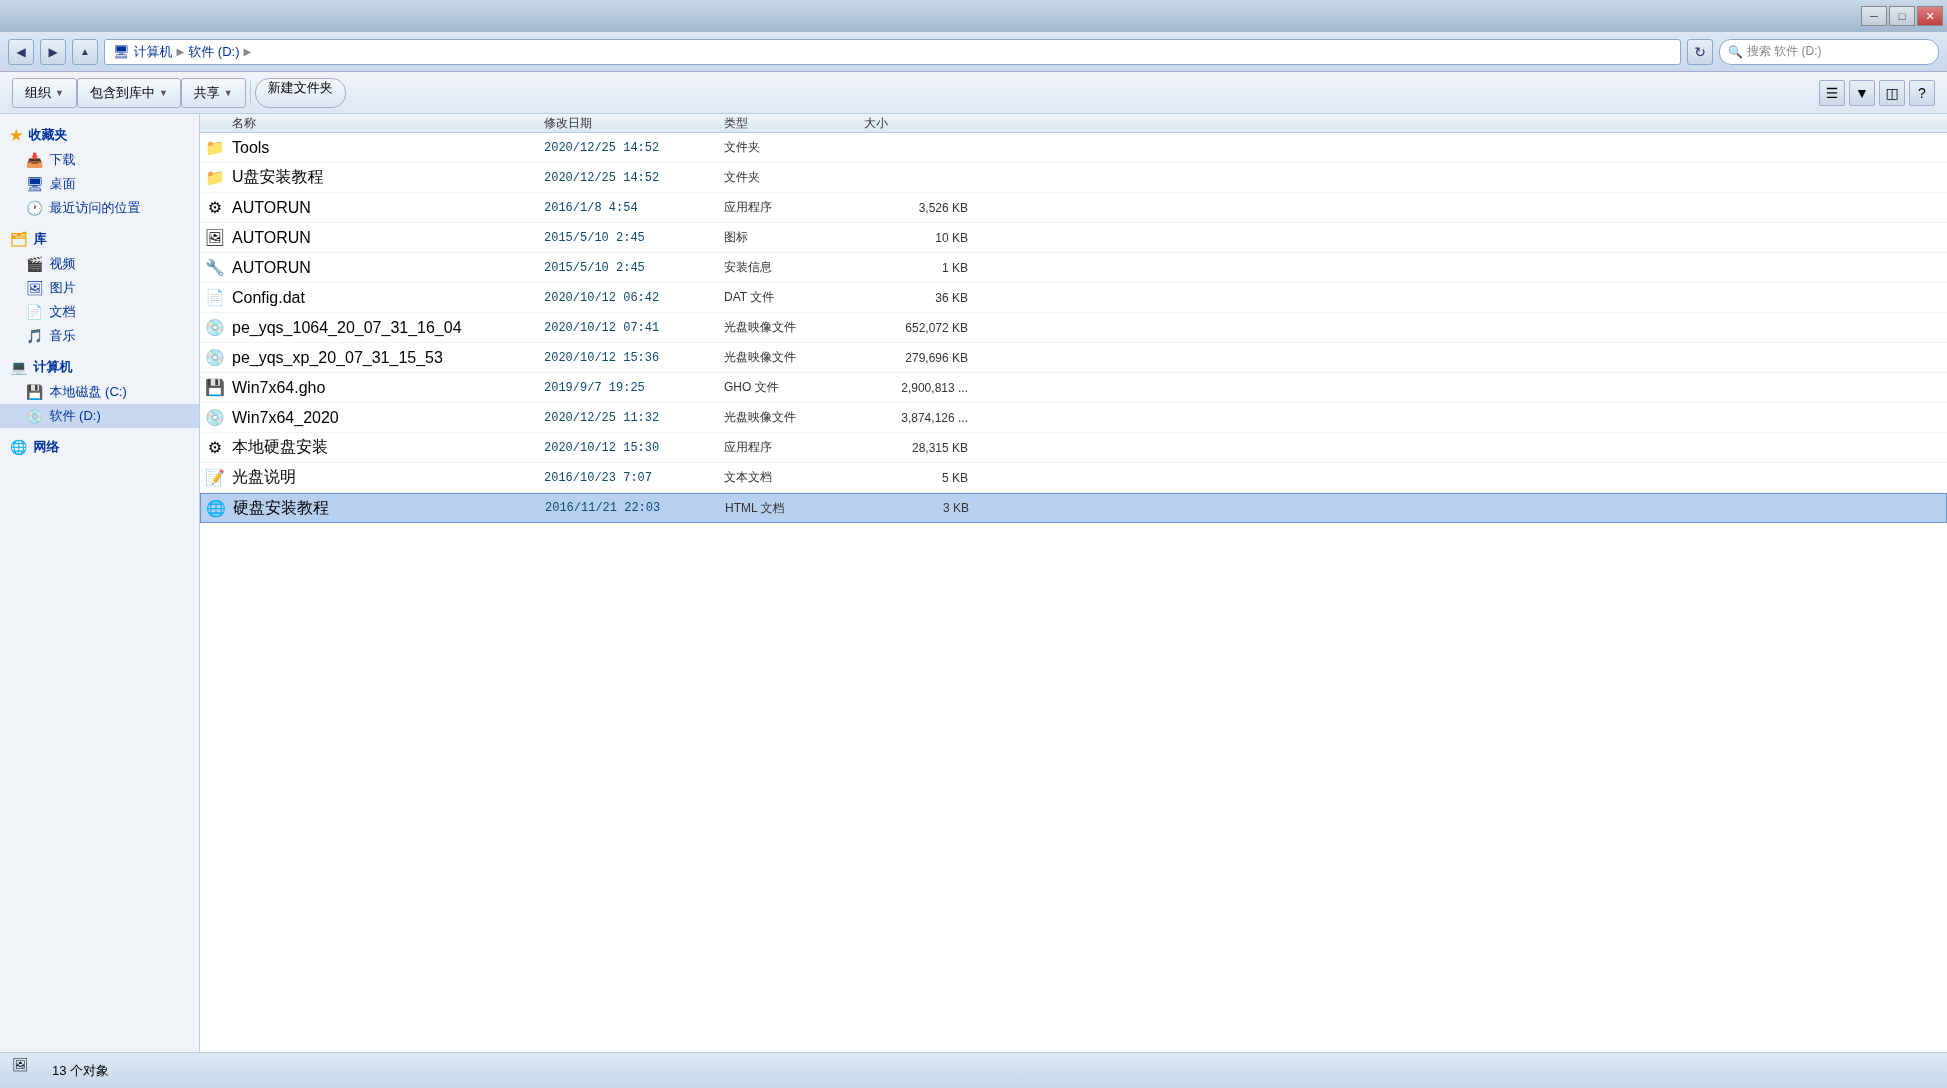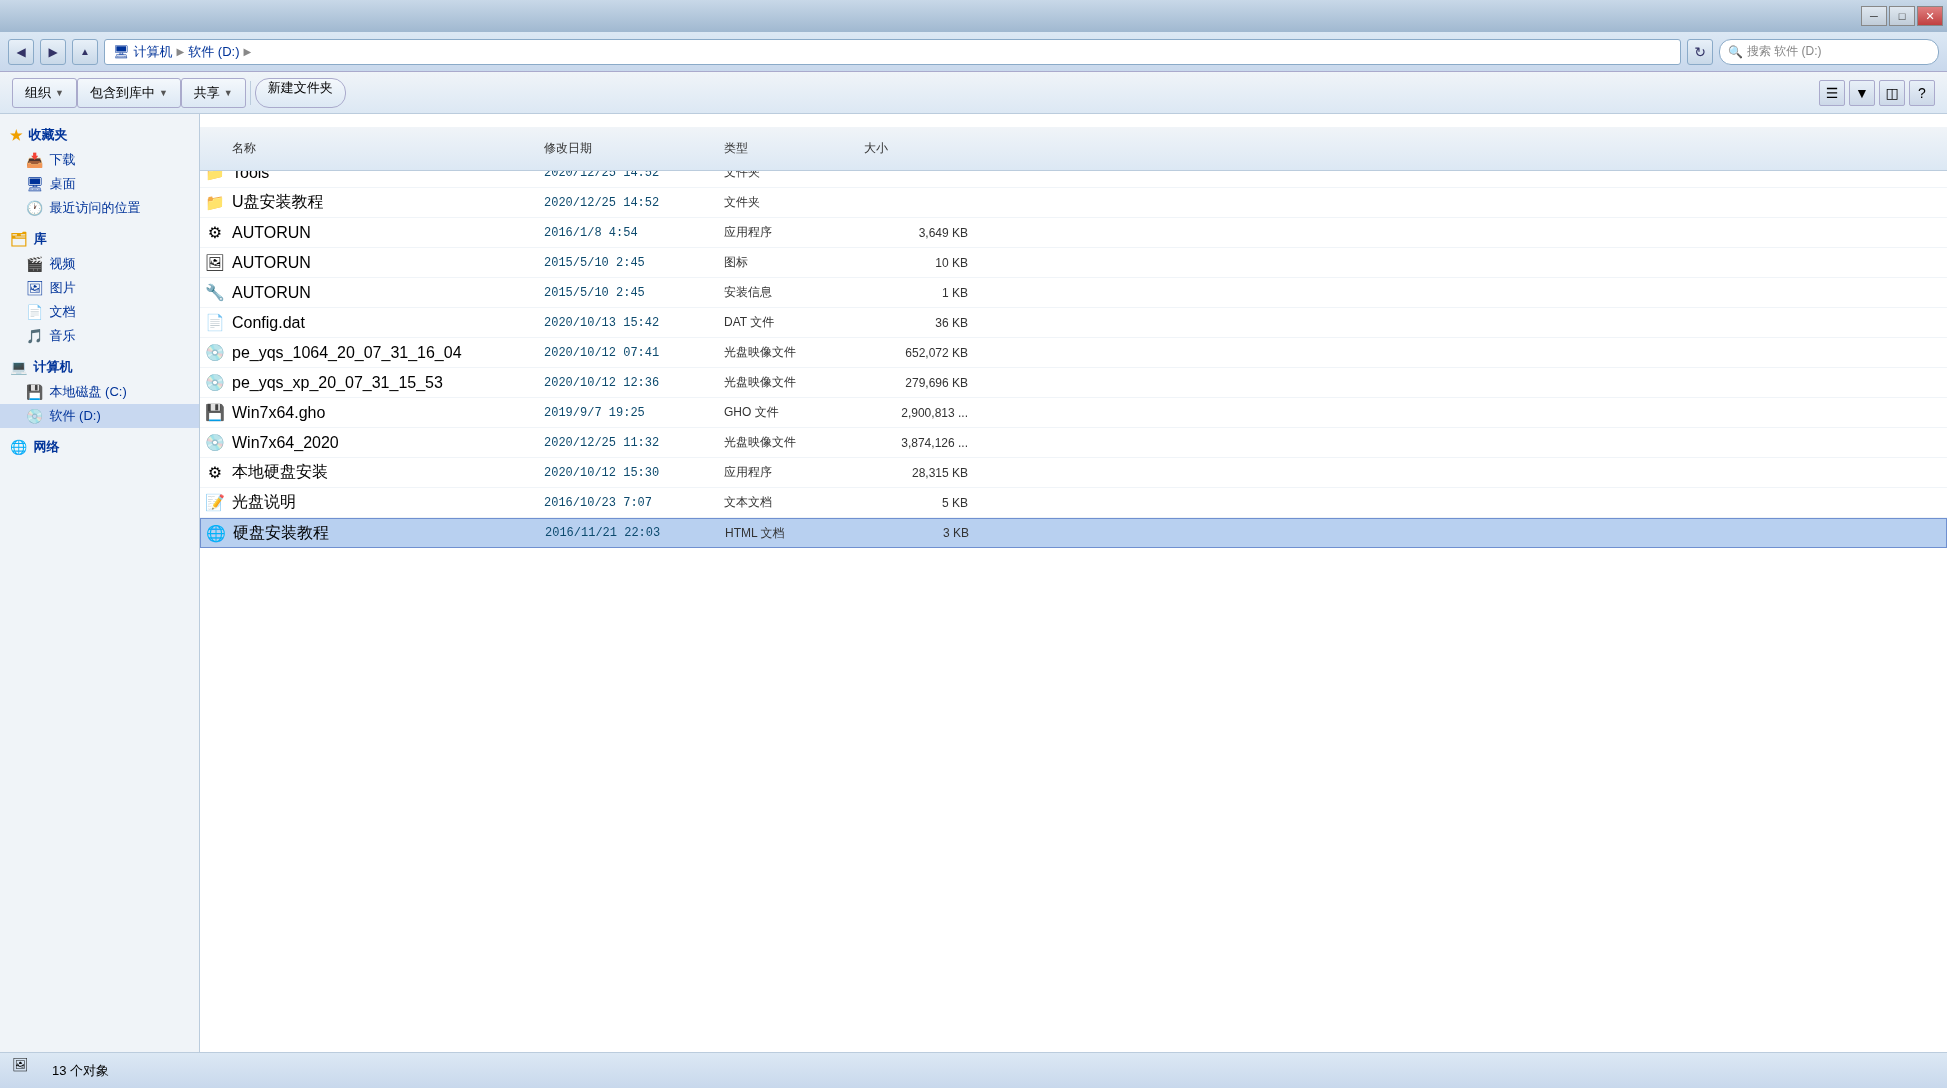--- a/index.html
+++ b/index.html
@@ -210,26 +210,26 @@
     .filelist {
       flex: 1;
       overflow-y: auto;
       background: #fff;
     }
     .filelist-header {
       display: flex;
       align-items: center;
       background: linear-gradient(to bottom, #f0f4f8, #dce8f4);
       border-bottom: 1px solid #bcd;
-      height: 44px;
+      height: 19px;
       padding: 2px 4px;
       font-size: 12px;
       color: #333;
       position: sticky;
-      top: 13px;
+      top: 0;
     }
     .col-name { width: 340px; padding-left: 28px; flex-shrink: 0; }
     .col-date { width: 180px; flex-shrink: 0; }
     .col-type { width: 140px; flex-shrink: 0; }
     .col-size { width: 120px; text-align: center; padding-right: 16px; flex-shrink: 0; }
     .col-header {
       cursor: pointer;
       display: flex;
       align-items: center;
     }
@@ -417,54 +417,54 @@
       <div class="file-name">U盘安装教程</div>
       <div class="file-date">2020/12/25 14:52</div>
       <div class="file-type">文件夹</div>
       <div class="file-size"></div>
     </div>
         <div class="file-row">
       <div class="file-icon">⚙</div>
       <div class="file-name">AUTORUN</div>
       <div class="file-date">2016/1/8 4:54</div>
       <div class="file-type">应用程序</div>
-      <div class="file-size">3,649 KB</div>
+      <div class="file-size">3,526 KB</div>
     </div>
         <div class="file-row">
       <div class="file-icon">🖼</div>
       <div class="file-name">AUTORUN</div>
       <div class="file-date">2015/5/10 2:45</div>
       <div class="file-type">图标</div>
       <div class="file-size">10 KB</div>
     </div>
         <div class="file-row">
       <div class="file-icon">🔧</div>
       <div class="file-name">AUTORUN</div>
       <div class="file-date">2015/5/10 2:45</div>
       <div class="file-type">安装信息</div>
       <div class="file-size">1 KB</div>
     </div>
         <div class="file-row">
       <div class="file-icon">📄</div>
       <div class="file-name">Config.dat</div>
-      <div class="file-date">2020/10/13 15:42</div>
+      <div class="file-date">2020/10/12 06:42</div>
       <div class="file-type">DAT 文件</div>
       <div class="file-size">36 KB</div>
     </div>
         <div class="file-row">
       <div class="file-icon">💿</div>
       <div class="file-name">pe_yqs_1064_20_07_31_16_04</div>
       <div class="file-date">2020/10/12 07:41</div>
       <div class="file-type">光盘映像文件</div>
       <div class="file-size">652,072 KB</div>
     </div>
         <div class="file-row">
       <div class="file-icon">💿</div>
       <div class="file-name">pe_yqs_xp_20_07_31_15_53</div>
-      <div class="file-date">2020/10/12 12:36</div>
+      <div class="file-date">2020/10/12 15:36</div>
       <div class="file-type">光盘映像文件</div>
       <div class="file-size">279,696 KB</div>
     </div>
         <div class="file-row">
       <div class="file-icon">💾</div>
       <div class="file-name">Win7x64.gho</div>
       <div class="file-date">2019/9/7 19:25</div>
       <div class="file-type">GHO 文件</div>
       <div class="file-size">2,900,813 ...</div>
     </div>

